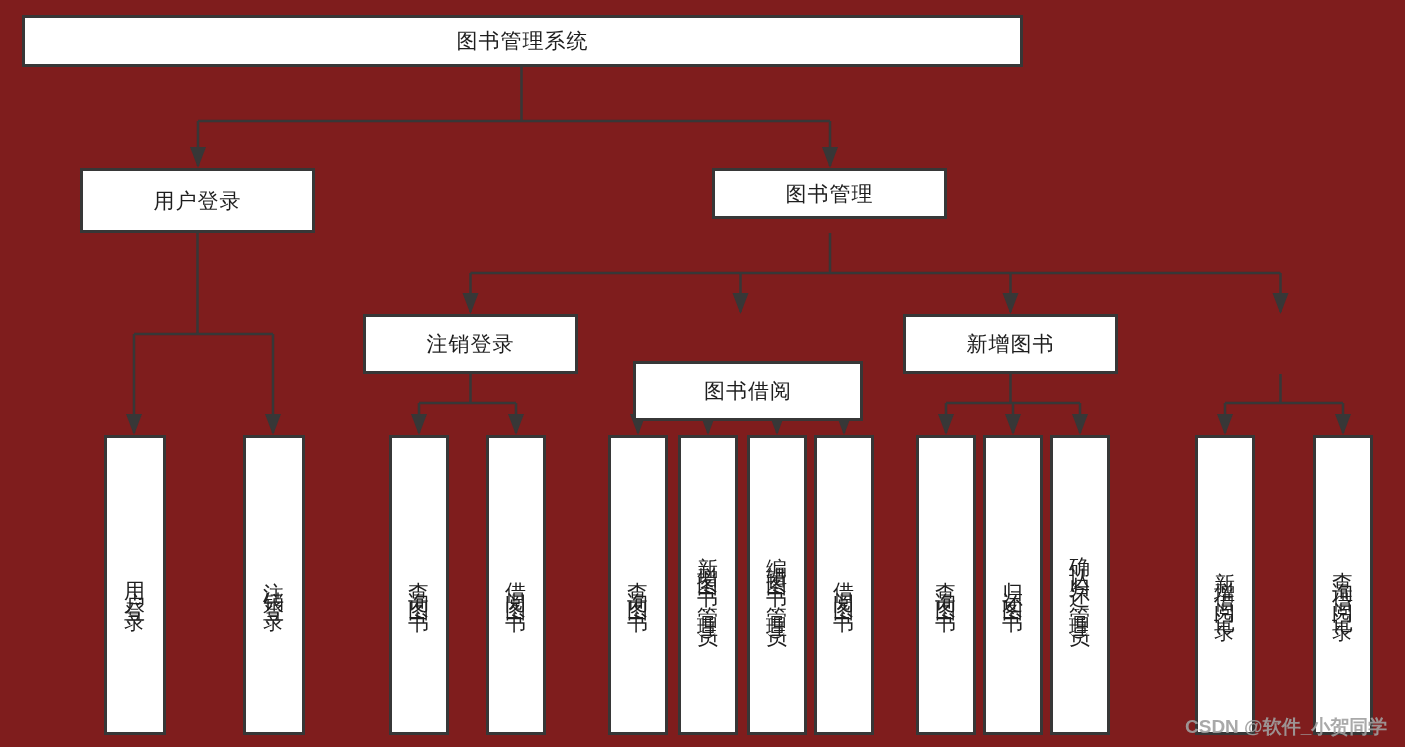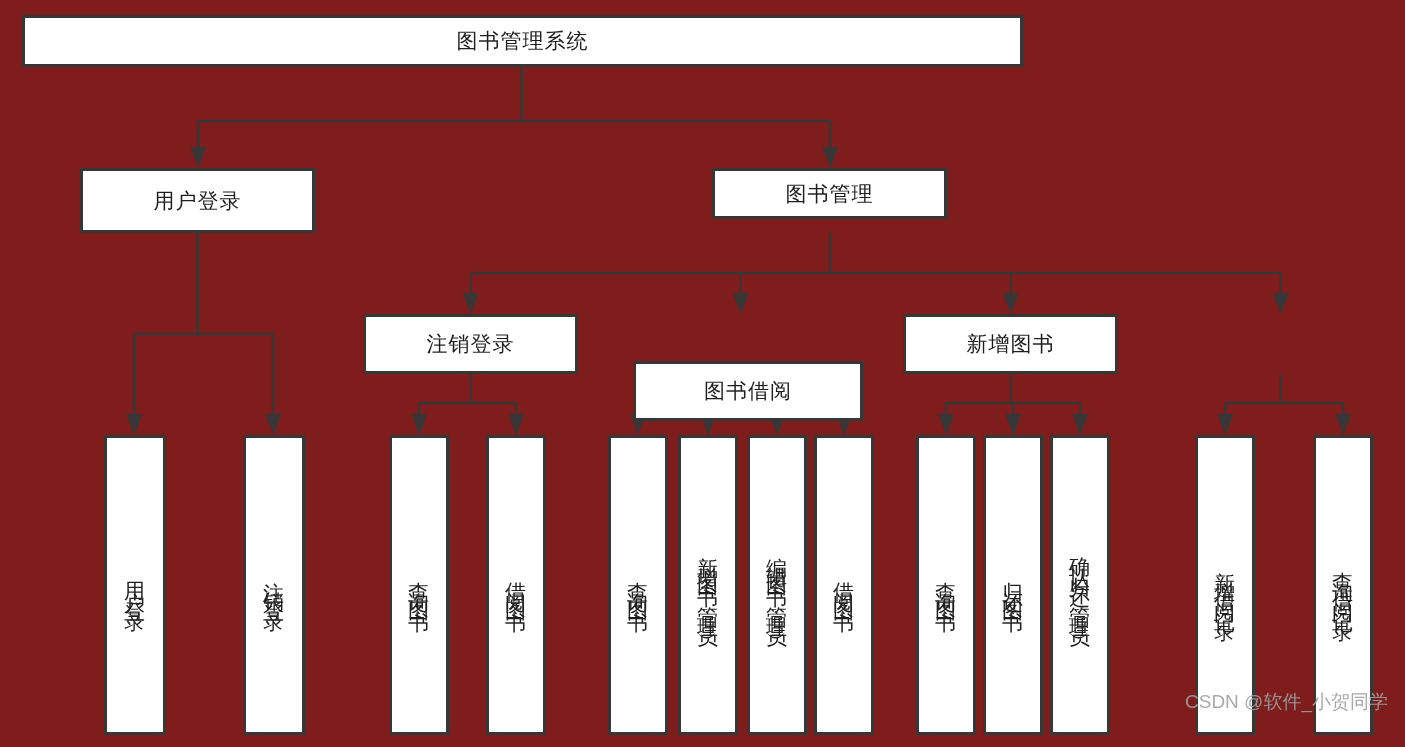--- a/index.html
+++ b/index.html
@@ -97,15 +97,15 @@
   <div class="box leaf" style="left:747px; top:435px; width:60px; height:300px;">编辑图书（管理员）</div>
   <div class="box leaf" style="left:814px; top:435px; width:60px; height:300px;">借阅图书</div>
 
   <div class="box leaf" style="left:916px; top:435px; width:60px; height:300px;">查询图书</div>
   <div class="box leaf" style="left:983px; top:435px; width:60px; height:300px;">归还图书</div>
   <div class="box leaf" style="left:1050px; top:435px; width:60px; height:300px;">确认归还（管理员）</div>
 
   <div class="box leaf" style="left:1195px; top:435px; width:60px; height:300px;">新增借阅记录</div>
   <div class="box leaf" style="left:1313px; top:435px; width:60px; height:300px;">查询借阅记录</div>
 
-  <div class="watermark" style="left:1185px; top:689px;">CSDN @软件_小贺同学</div>
+  <div class="watermark" style="left:1185px; top:714px;font-weight:bold;">CSDN @软件_小贺同学</div>
 
 </div>
 
 </body></html>

